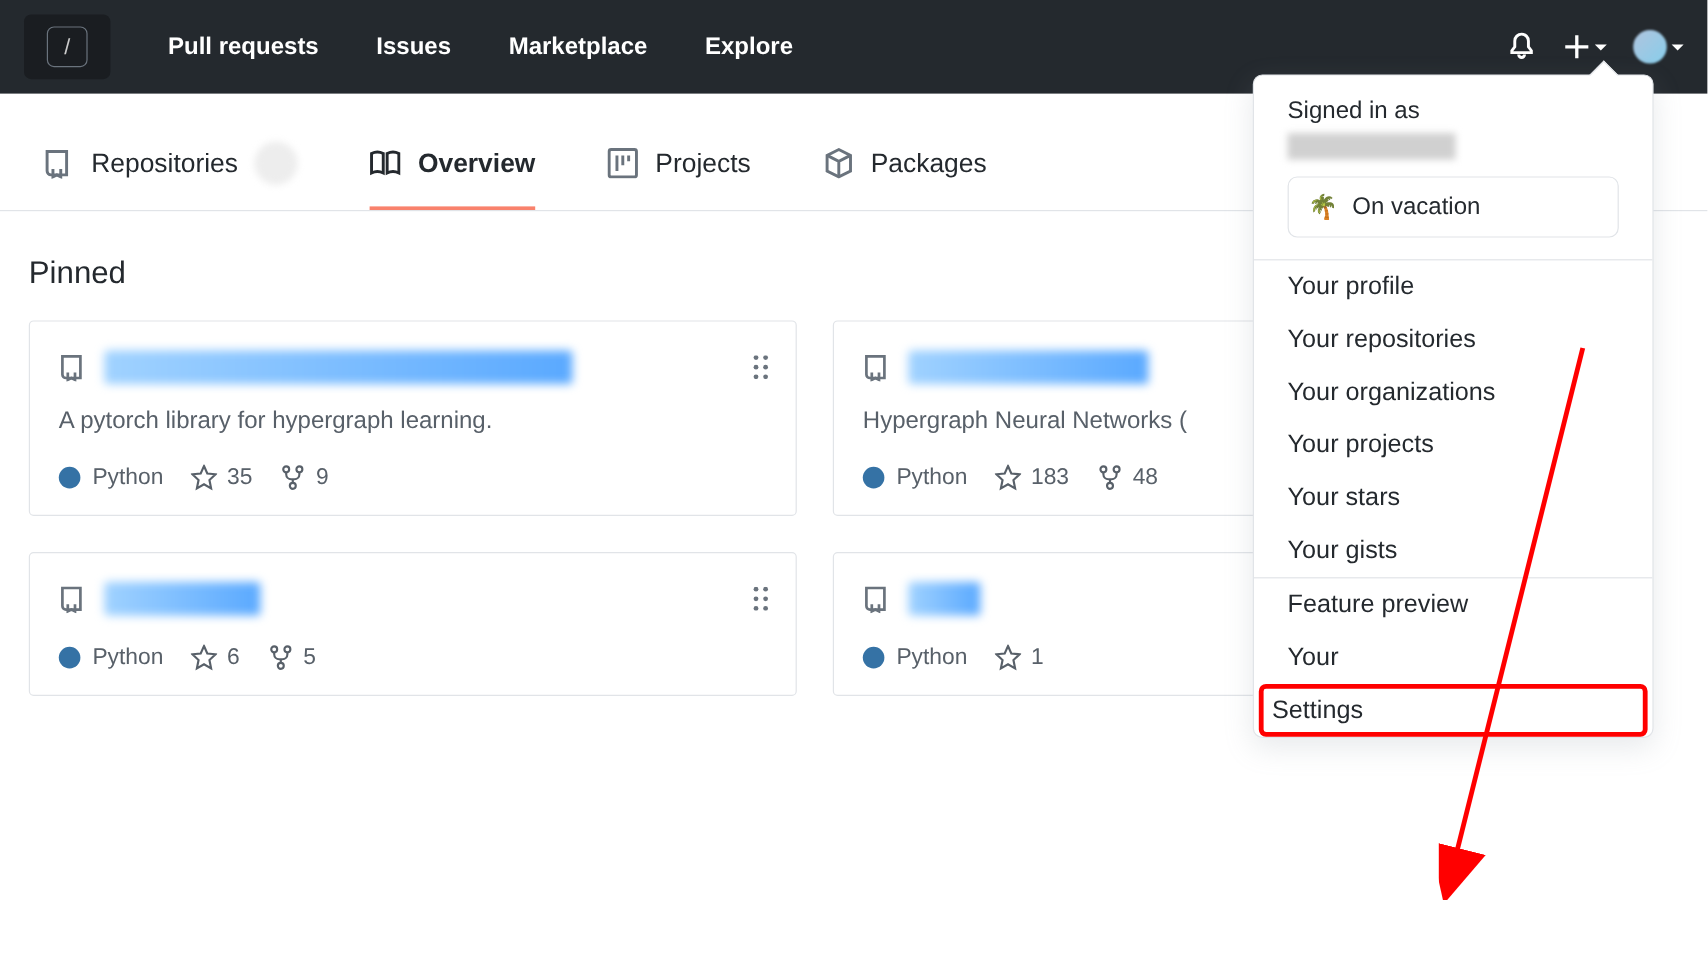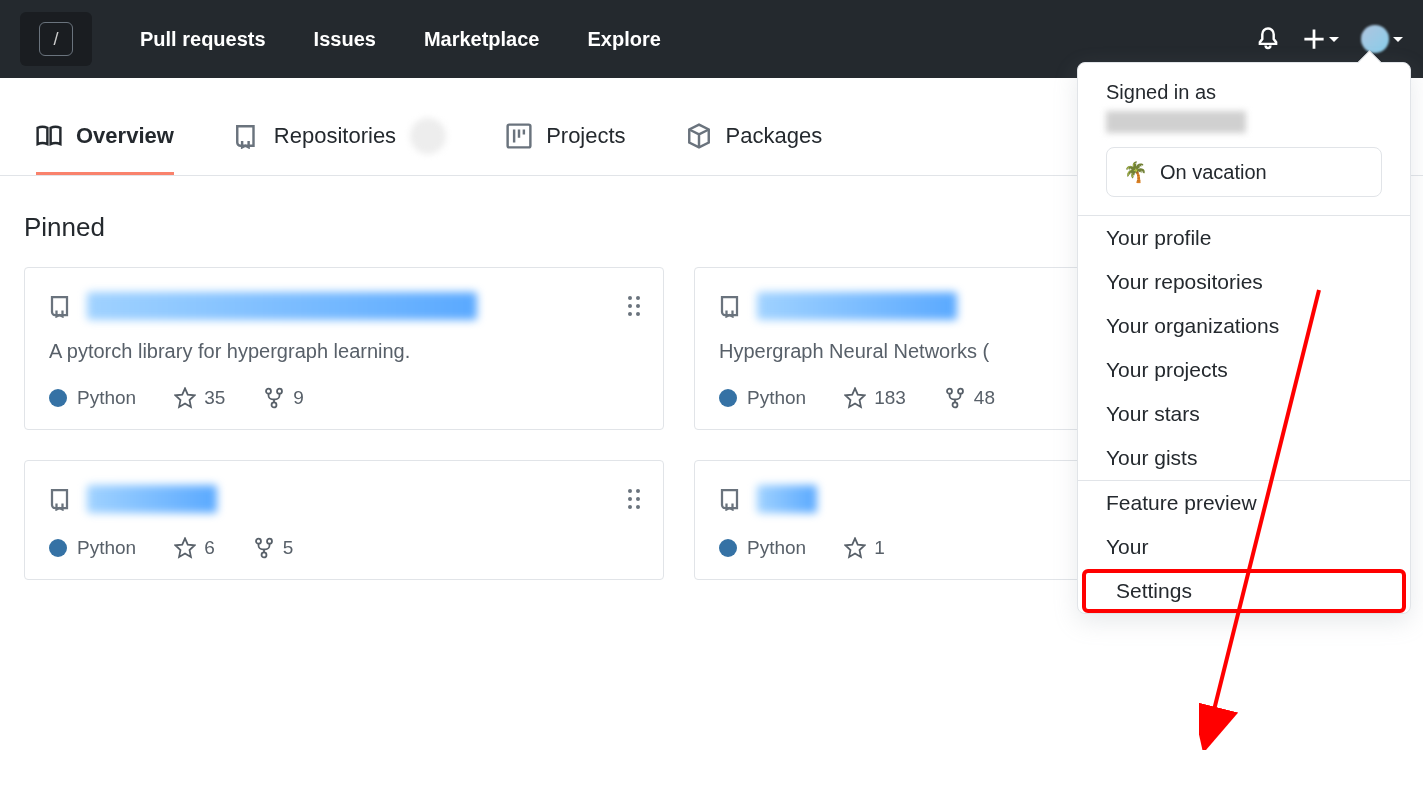--- a/index.html
+++ b/index.html
@@ -24,36 +24,36 @@
     
     .content { padding: 36px 24px; }
     .section-title { font-size: 26px; font-weight: 400; margin-bottom: 24px; }
     
     .pinned-grid { display: grid; grid-template-columns: 640px 640px; gap: 30px; }
     .repo-card { border: 1px solid #e1e4e8; border-radius: 4px; padding: 24px 24px 20px; position: relative; }
     .repo-header { display: flex; align-items: center; gap: 14px; }
     .repo-title-blur { height: 28px; background: linear-gradient(90deg, #a0d2ff, #5aa9ff); border-radius: 3px; filter: blur(4px); }
     .drag-handle { position: absolute; right: 22px; top: 28px; cursor: grab; color: #6a737d; }
     .repo-desc { margin-top: 20px; font-size: 20px; color: #586069; }
-    .repo-meta { display: flex; align-items: center; gap: 38px; margin-top: 24px; font-size: 19px; color: #586069; }
+    .repo-meta { display: flex; align-items: center; gap: 23px; margin-top: 24px; font-size: 19px; color: #586069; }
     .lang { display: flex; align-items: center; gap: 10px; }
     .lang-dot { width: 18px; height: 18px; border-radius: 50%; background: #3572A5; }
     .meta-item { display: flex; align-items: center; gap: 8px; cursor: pointer; }
     
-    .dropdown { position: absolute; right: 12px; top: 62px; width: 334px; background: #fff; border: 1px solid #e1e4e8; border-radius: 8px; box-shadow: 0 8px 24px rgba(140,149,159,0.2); }
+    .dropdown { position: absolute; right: 45px; top: 62px; width: 334px; background: #fff; border: 1px solid #e1e4e8; border-radius: 8px; box-shadow: 0 8px 24px rgba(140,149,159,0.2); }
     .dropdown::before { content: ""; position: absolute; top: -9px; right: 32px; width: 16px; height: 16px; background: #fff; border-left: 1px solid #e1e4e8; border-top: 1px solid #e1e4e8; transform: rotate(45deg); }
     .dropdown-section { padding: 14px 28px; }
     .signed-in { font-size: 20px; color: #24292e; line-height: 1.5; }
     .user-blur { width: 140px; height: 22px; background: #d0d0d0; filter: blur(3px); margin-top: 4px; }
     .status-chip { margin: 0 28px 18px; border: 1px solid #e1e4e8; border-radius: 8px; padding: 12px 16px; display: flex; align-items: center; gap: 12px; cursor: pointer; font-size: 20px; }
     .divider { border-top: 1px solid #e1e4e8; }
     .dropdown-item { padding: 10px 28px; font-size: 21px; cursor: pointer; }
     
     .annotation-arrow { position: absolute; right: 94px; top: 280px; pointer-events: none; }
-    .settings-highlight { border: 4px solid #ff0000; border-radius: 6px; padding: 6px 30px !important; margin: 0 4px; }
+    .settings-highlight { border: 4px solid #ff0000; border-radius: 6px; padding: 6px 7px !important; margin: 0 4px; }
     
     svg { display: block; }
   </style>
 </head>
 <body>
 
 <div class="header">
   <div class="header-left">
     <div class="logo-box">
       <div class="slash-box">
@@ -79,37 +79,37 @@
       <span class="chevron-down"></span>
     </span>
     <span class="icon-btn">
       <div class="avatar"></div>
       <span class="chevron-down"></span>
     </span>
   </div>
 </div>
 
 <div class="tabs">
-  <div class="tab active">
-    <span class="tab-icon">
-        <svg width="26" height="26" viewBox="0 0 16 16" fill="none" stroke="currentColor" stroke-width="1.5">
-          <path d="M1 3c2-1 4-1 6 0v10c-2-1-4-1-6 0V3zM15 3c-2-1-4-1-6 0v10c2-1 4-1 6 0V3z"></path>
-        </svg>
-      </span>
-    <span>Overview</span>
-  </div>
   <div class="tab">
     <span class="tab-icon">
         <svg width="26" height="26" viewBox="0 0 16 16" fill="none" stroke="currentColor" stroke-width="1.5">
           <path d="M2 2h10v12H4a2 2 0 01-2-2V2z"></path>
           <path d="M5 11v4l2-1 2 1v-4"></path>
         </svg>
       </span>
     <span>Repositories</span>
     <span class="tab-badge"></span>
+  </div>
+  <div class="tab active">
+    <span class="tab-icon">
+        <svg width="26" height="26" viewBox="0 0 16 16" fill="none" stroke="currentColor" stroke-width="1.5">
+          <path d="M1 3c2-1 4-1 6 0v10c-2-1-4-1-6 0V3zM15 3c-2-1-4-1-6 0v10c2-1 4-1 6 0V3z"></path>
+        </svg>
+      </span>
+    <span>Overview</span>
   </div>
   <div class="tab">
     <span class="tab-icon">
         <svg width="26" height="26" viewBox="0 0 16 16" fill="none" stroke="currentColor" stroke-width="1.5">
           <rect x="1" y="1" width="14" height="14" rx="1"></rect>
           <path d="M5 4v8M8 4v5M11 4v3"></path>
         </svg>
       </span>
     <span>Projects</span>
   </div>

